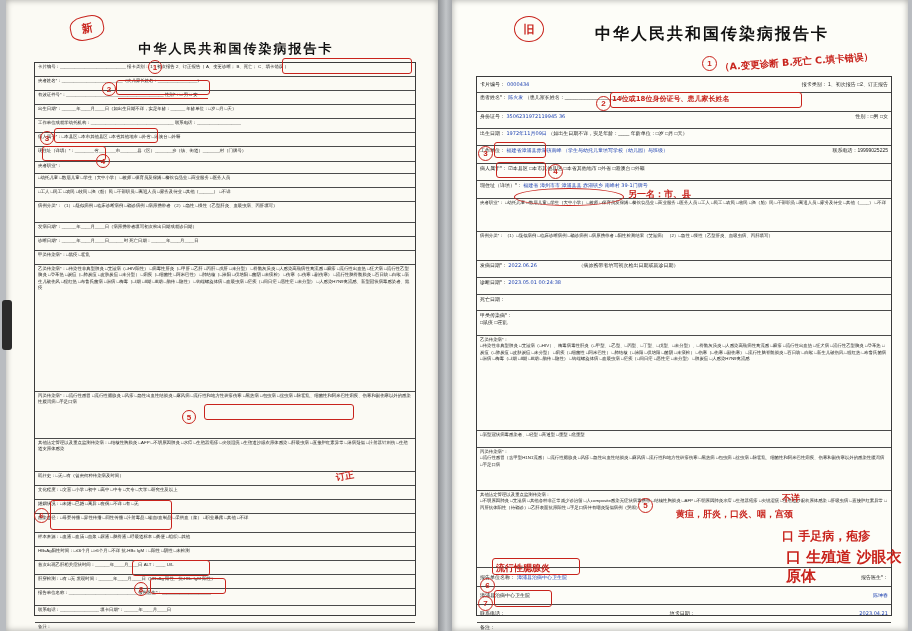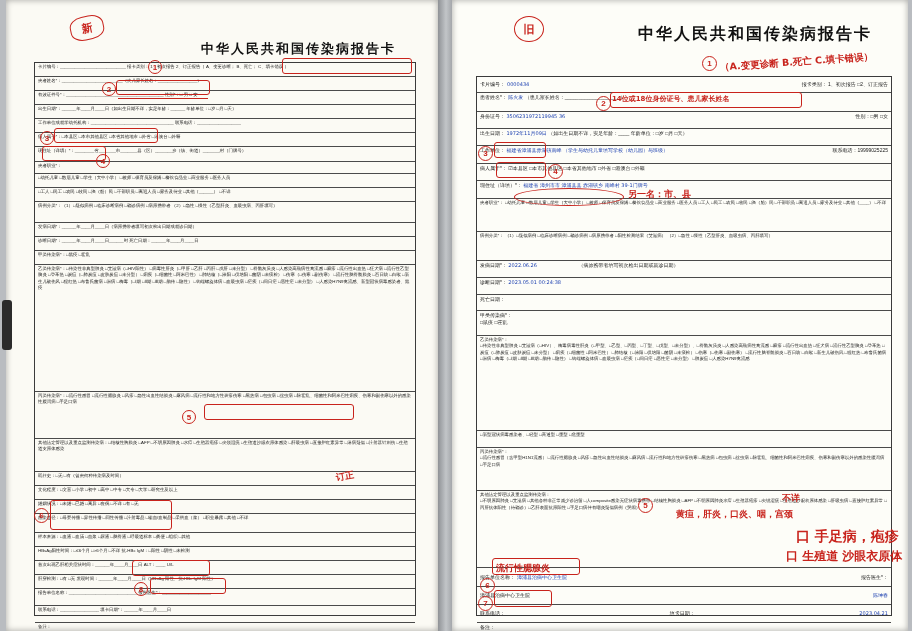--- a/index.html
+++ b/index.html
@@ -21,21 +21,21 @@
   }
   .clip{
     position:absolute;left:0;top:290px;width:10px;height:50px;
     background:#2b2b2b;border-radius:3px;
   }
   
   .card{
     position:absolute;border:1px solid #3b3b3b;background:transparent;
   }
   .title{
-    text-align:right;font-weight:bold;letter-spacing:2px;color:#111;
+    text-align:center;font-weight:bold;letter-spacing:2px;color:#111;
   }
   .tiny{font-size:5px;line-height:7px;color:#1b1b1b;}
   .xtiny{font-size:4.4px;line-height:6.4px;color:#1b1b1b;}
   .row{border-bottom:1px solid #4a4a4a;padding:1px 3px;}
   .row:last-child{border-bottom:none;}
   .hand{
     color:#1b3fb0;font-family:"DejaVu Sans",sans-serif;
   }
   .redpen{
     position:absolute;color:#c8231c;font-weight:bold;
@@ -249,22 +249,22 @@
   <div class="circle-num" style="left:26px;top:146px;width:13px;height:13px;">3</div>
   <div class="redbox" style="left:42px;top:142px;width:50px;height:14px;"></div>
 
   <div class="circle-num" style="left:96px;top:164px;width:13px;height:13px;">4</div>
   <div class="redbox" style="left:44px;top:162px;width:48px;height:14px;"></div>
   <div class="ellipse" style="left:62px;top:188px;width:108px;height:16px;"></div>
   <div class="redpen" style="left:176px;top:188px;font-size:9px;">另一名：市、县</div>
 
   <div class="circle-num" style="left:186px;top:498px;width:13px;height:13px;">5</div>
   <div class="redpen" style="left:224px;top:508px;font-size:9px;">黄疸，肝炎，口炎、咽，宫颈</div>
-  <div class="redpen" style="left:344px;top:528px;font-size:14px;">口 手足病，疱疹</div>
-  <div class="redpen" style="left:334px;top:548px;font-size:12px;">口 生殖道 沙眼衣原体</div>
+  <div class="redpen" style="left:330px;top:528px;font-size:12px;">口 手足病，疱疹</div>
+  <div class="redpen" style="left:334px;top:548px;font-size:15px;">口 生殖道 沙眼衣原体</div>
   <div class="redpen" style="left:330px;top:492px;font-size:9px;">不详</div>
 
   <div class="circle-num" style="left:28px;top:578px;width:13px;height:13px;">6</div>
   <div class="redpen" style="left:44px;top:562px;font-size:9px;">流行性腮腺炎</div>
   <div class="redbox" style="left:40px;top:558px;width:86px;height:15px;"></div>
 
   <div class="circle-num" style="left:26px;top:596px;width:13px;height:13px;">7</div>
   <div class="redbox" style="left:42px;top:590px;width:56px;height:15px;"></div>
 </div>
 

